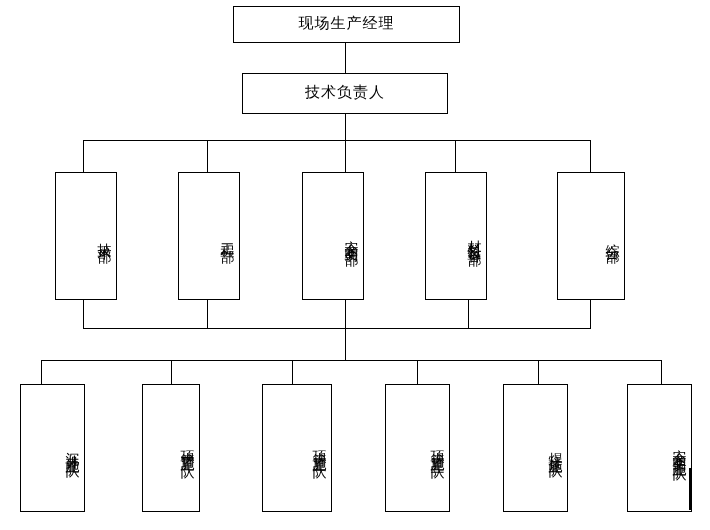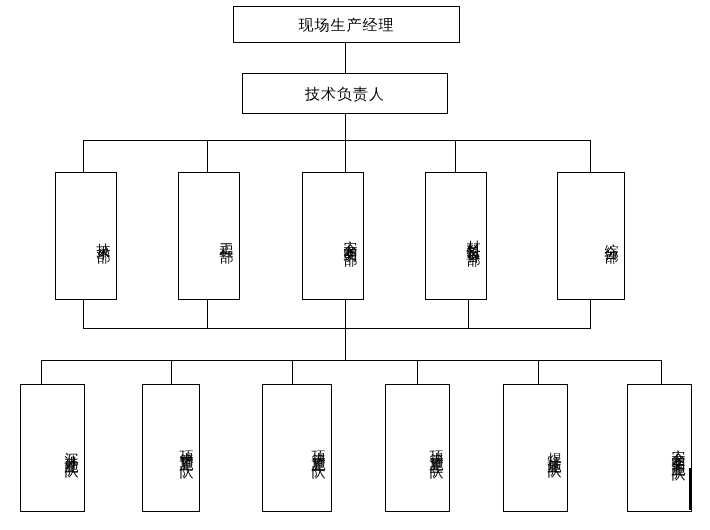--- a/index.html
+++ b/index.html
@@ -41,20 +41,21 @@
     font-size: 14px;
     line-height: 1.45;
     letter-spacing: 3px;
     padding: 6px 2px;
     align-items: flex-start;
     justify-content: center;
   }
   .node-label {
     display: block;
     white-space: pre-wrap;
+    font-family: Liberation Mono, monospace;
   }
   .conn {
     position: absolute;
     background: #000000;
   }
   .conn.h { height: 1px; }
   .conn.v { width: 1px; }
   .handle {
     position: absolute;
     background: #000000;

